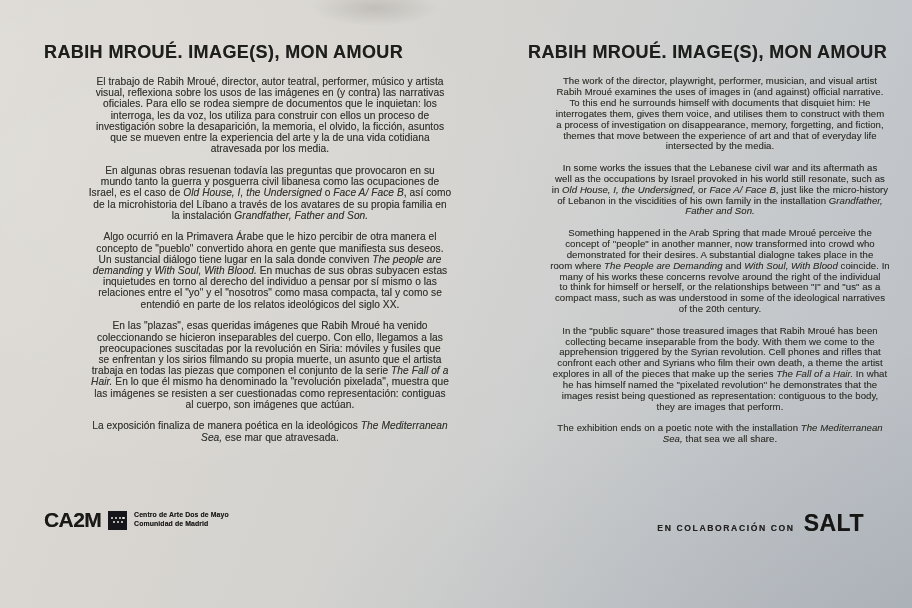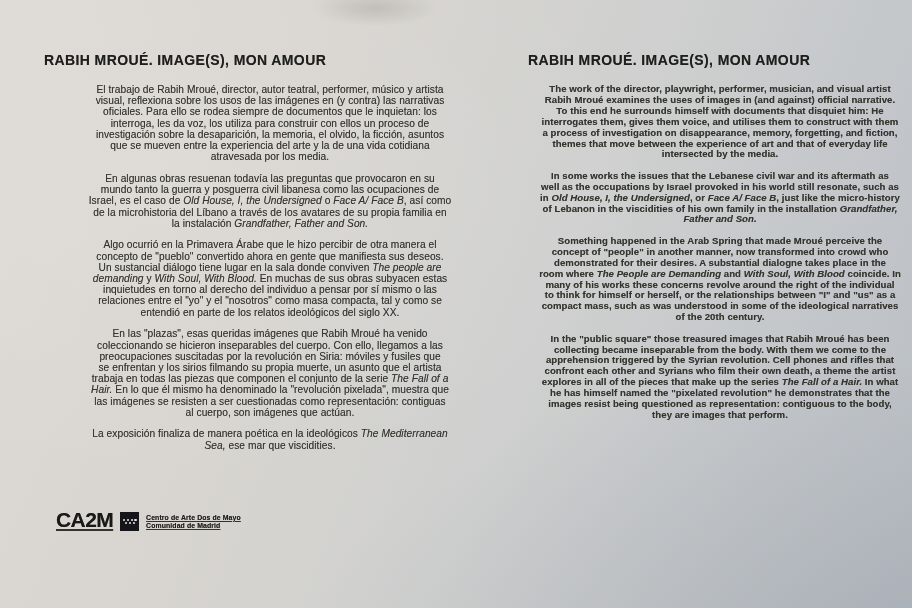--- a/index.html
+++ b/index.html
@@ -12,46 +12,46 @@
       radial-gradient(ellipse 700px 420px at 18% 30%, rgba(255,255,255,0.10), transparent 75%),
       radial-gradient(ellipse 900px 500px at 100% 115%, rgba(84,94,106,0.18), transparent 70%),
       linear-gradient(112deg, #dedbd6 0%, #d8d5d0 32%, #cfd0cf 58%, #c2c6ca 82%, #b9bec4 100%);
     font-family:"Liberation Sans","DejaVu Sans",sans-serif;
     color:#32322f;
   }
   .col{position:absolute;top:45px;}
   .col-left{left:44px;width:452px;}
   .col-right{left:528px;width:384px;}
   h1.panel-title{
-    margin:8px 0 16px 0;
-    font-size:14px;line-height:15px;
+    margin:0 0 16px 0;
+    font-size:18px;line-height:15px;
     font-weight:700;letter-spacing:0.4px;
     color:#1e1e1c;
     text-shadow:0 0 0.5px rgba(30,30,28,0.55);
   }
   .paras p.body-par{
     margin:0 0 10.5px 0;
     font-size:10.2px;line-height:11.2px;
     letter-spacing:0.05px;
     color:#35352f;
     text-shadow:0 0 0.5px rgba(53,53,47,0.5);
     text-align:center;
   }
-  .col-right .paras p.body-par{font-size:9.6px;line-height:10.9px;font-weight:bold;}
+  .col-right .paras p.body-par{font-size:9.6px;line-height:10.9px;}
   .paras em{font-style:italic;}
   p.signature{
     margin:10.5px 0 0 0;
     font-size:10.2px;line-height:11.2px;
     color:#35352f;
     text-shadow:0 0 0.5px rgba(53,53,47,0.5);
   }
   
   .ca2m{
-    position:absolute;left:56px;top:509px;
-    display:flex;align-items:flex-end;text-decoration:underline;
+    position:absolute;left:44px;top:509px;
+    display:flex;align-items:center;
   }
   .ca2m-word{
     font-size:21px;font-weight:800;letter-spacing:-0.6px;
     color:#191917;line-height:22px;
     text-shadow:0 0 0.5px rgba(25,25,23,0.6);
   }
   .flag{
     width:19px;height:19px;background:#16161a;
     margin-left:7px;
     display:inline-flex;flex-direction:column;
@@ -88,31 +88,32 @@
 
 <div class="photo">
 
   <section class="col col-left">
     <h1 class="panel-title">RABIH MROUÉ. IMAGE(S), MON AMOUR</h1>
     <div class="paras">
         <p class="body-par"><span>El trabajo de Rabih Mroué, director, autor teatral, performer, músico y artista</span><br><span>visual, reflexiona sobre los usos de las imágenes en (y contra) las narrativas</span><br><span>oficiales. Para ello se rodea siempre de documentos que le inquietan: los</span><br><span>interroga, les da voz, los utiliza para construir con ellos un proceso de</span><br><span>investigación sobre la desaparición, la memoria, el olvido, la ficción, asuntos</span><br><span>que se mueven entre la experiencia del arte y la de una vida cotidiana</span><br><span>atravesada por los media.</span></p>
         <p class="body-par"><span>En algunas obras resuenan todavía las preguntas que provocaron en su</span><br><span>mundo tanto la guerra y posguerra civil libanesa como las ocupaciones de</span><br><span>Israel, es el caso de </span><em>Old House, I, the Undersigned</em><span> o </span><em>Face A/ Face B</em><span>, así como</span><br><span>de la microhistoria del Líbano a través de los avatares de su propia familia en</span><br><span>la instalación </span><em>Grandfather, Father and Son.</em></p>
         <p class="body-par"><span>Algo ocurrió en la Primavera Árabe que le hizo percibir de otra manera el</span><br><span>concepto de "pueblo" convertido ahora en gente que manifiesta sus deseos.</span><br><span>Un sustancial diálogo tiene lugar en la sala donde conviven </span><em>The people are</em><br><em>demanding</em><span> y </span><em>With Soul, With Blood.</em><span> En muchas de sus obras subyacen estas</span><br><span>inquietudes en torno al derecho del individuo a pensar por sí mismo o las</span><br><span>relaciones entre el "yo" y el "nosotros" como masa compacta, tal y como se</span><br><span>entendió en parte de los relatos ideológicos del siglo XX.</span></p>
         <p class="body-par"><span>En las "plazas", esas queridas imágenes que Rabih Mroué ha venido</span><br><span>coleccionando se hicieron inseparables del cuerpo. Con ello, llegamos a las</span><br><span>preocupaciones suscitadas por la revolución en Siria: móviles y fusiles que</span><br><span>se enfrentan y los sirios filmando su propia muerte, un asunto que el artista</span><br><span>trabaja en todas las piezas que componen el conjunto de la serie </span><em>The Fall of a</em><br><em>Hair.</em><span> En lo que él mismo ha denominado la "revolución pixelada", muestra que</span><br><span>las imágenes se resisten a ser cuestionadas como representación: contiguas</span><br><span>al cuerpo, son imágenes que actúan.</span></p>
-        <p class="body-par"><span>La exposición finaliza de manera poética en la ideológicos </span><em>The Mediterranean</em><br><em>Sea,</em><span> ese mar que viscidities.</span></p>
+        <p class="body-par"><span>La exposición finaliza de manera poética en la ideológicos </span><em>The Mediterranean</em><br><em>Sea,</em><span> ese mar que atravesada.</span></p>
       </div>
   </section>
 
   <section class="col col-right">
     <h1 class="panel-title">RABIH MROUÉ. IMAGE(S), MON AMOUR</h1>
     <div class="paras">
         <p class="body-par"><span>The work of the director, playwright, performer, musician, and visual artist</span><br><span>Rabih Mroué examines the uses of images in (and against) official narrative.</span><br><span>To this end he surrounds himself with documents that disquiet him: He</span><br><span>interrogates them, gives them voice, and utilises them to construct with them</span><br><span>a process of investigation on disappearance, memory, forgetting, and fiction,</span><br><span>themes that move between the experience of art and that of everyday life</span><br><span>intersected by the media.</span></p>
         <p class="body-par"><span>In some works the issues that the Lebanese civil war and its aftermath as</span><br><span>well as the occupations by Israel provoked in his world still resonate, such as</span><br><span>in </span><em>Old House, I, the Undersigned</em><span>, or </span><em>Face A/ Face B</em><span>, just like the micro-history</span><br><span>of Lebanon in the viscidities of his own family in the installation </span><em>Grandfather,</em><br><em>Father and Son.</em></p>
         <p class="body-par"><span>Something happened in the Arab Spring that made Mroué perceive the</span><br><span>concept of "people" in another manner, now transformed into crowd who</span><br><span>demonstrated for their desires. A substantial dialogne takes place in the</span><br><span>room where </span><em>The People are Demanding</em><span> and </span><em>With Soul, With Blood</em><span> coincide. In</span><br><span>many of his works these concerns revolve around the right of the individual</span><br><span>to think for himself or herself, or the relationships between "I" and "us" as a</span><br><span>compact mass, such as was understood in some of the ideological narratives</span><br><span>of the 20th century.</span></p>
         <p class="body-par"><span>In the "public square" those treasured images that Rabih Mroué has been</span><br><span>collecting became inseparable from the body. With them we come to the</span><br><span>apprehension triggered by the Syrian revolution. Cell phones and rifles that</span><br><span>confront each other and Syrians who film their own death, a theme the artist</span><br><span>explores in all of the pieces that make up the series </span><em>The Fall of a Hair.</em><span> In what</span><br><span>he has himself named the "pixelated revolution" he demonstrates that the</span><br><span>images resist being questioned as representation: contiguous to the body,</span><br><span>they are images that perform.</span></p>
+        <p class="body-par"><span>The exhibition ends on a poetic note with the installation </span><em>The Mediterranean</em><br><em>Sea,</em><span> that sea we all share.</span></p>
       </div>
   </section>
 
   <div class="ca2m">
     <span class="ca2m-word">CA2M</span>
     <span class="flag">
       <span class="dotrow">
         <span class="dot"></span>
           <span class="dot"></span>
           <span class="dot"></span>
@@ -123,14 +124,18 @@
           <span class="dot"></span>
           <span class="dot"></span>
       </span>
     </span>
     <span class="ca2m-caption">
       <span>Centro de Arte Dos de Mayo</span>
       <span>Comunidad de Madrid</span>
     </span>
   </div>
 
+  <div class="salt">
+    <span class="collab-text">EN COLABORACIÓN CON</span>
+    <span class="salt-word">SALT</span>
+  </div>
 
 </div>
 
 </body></html>

